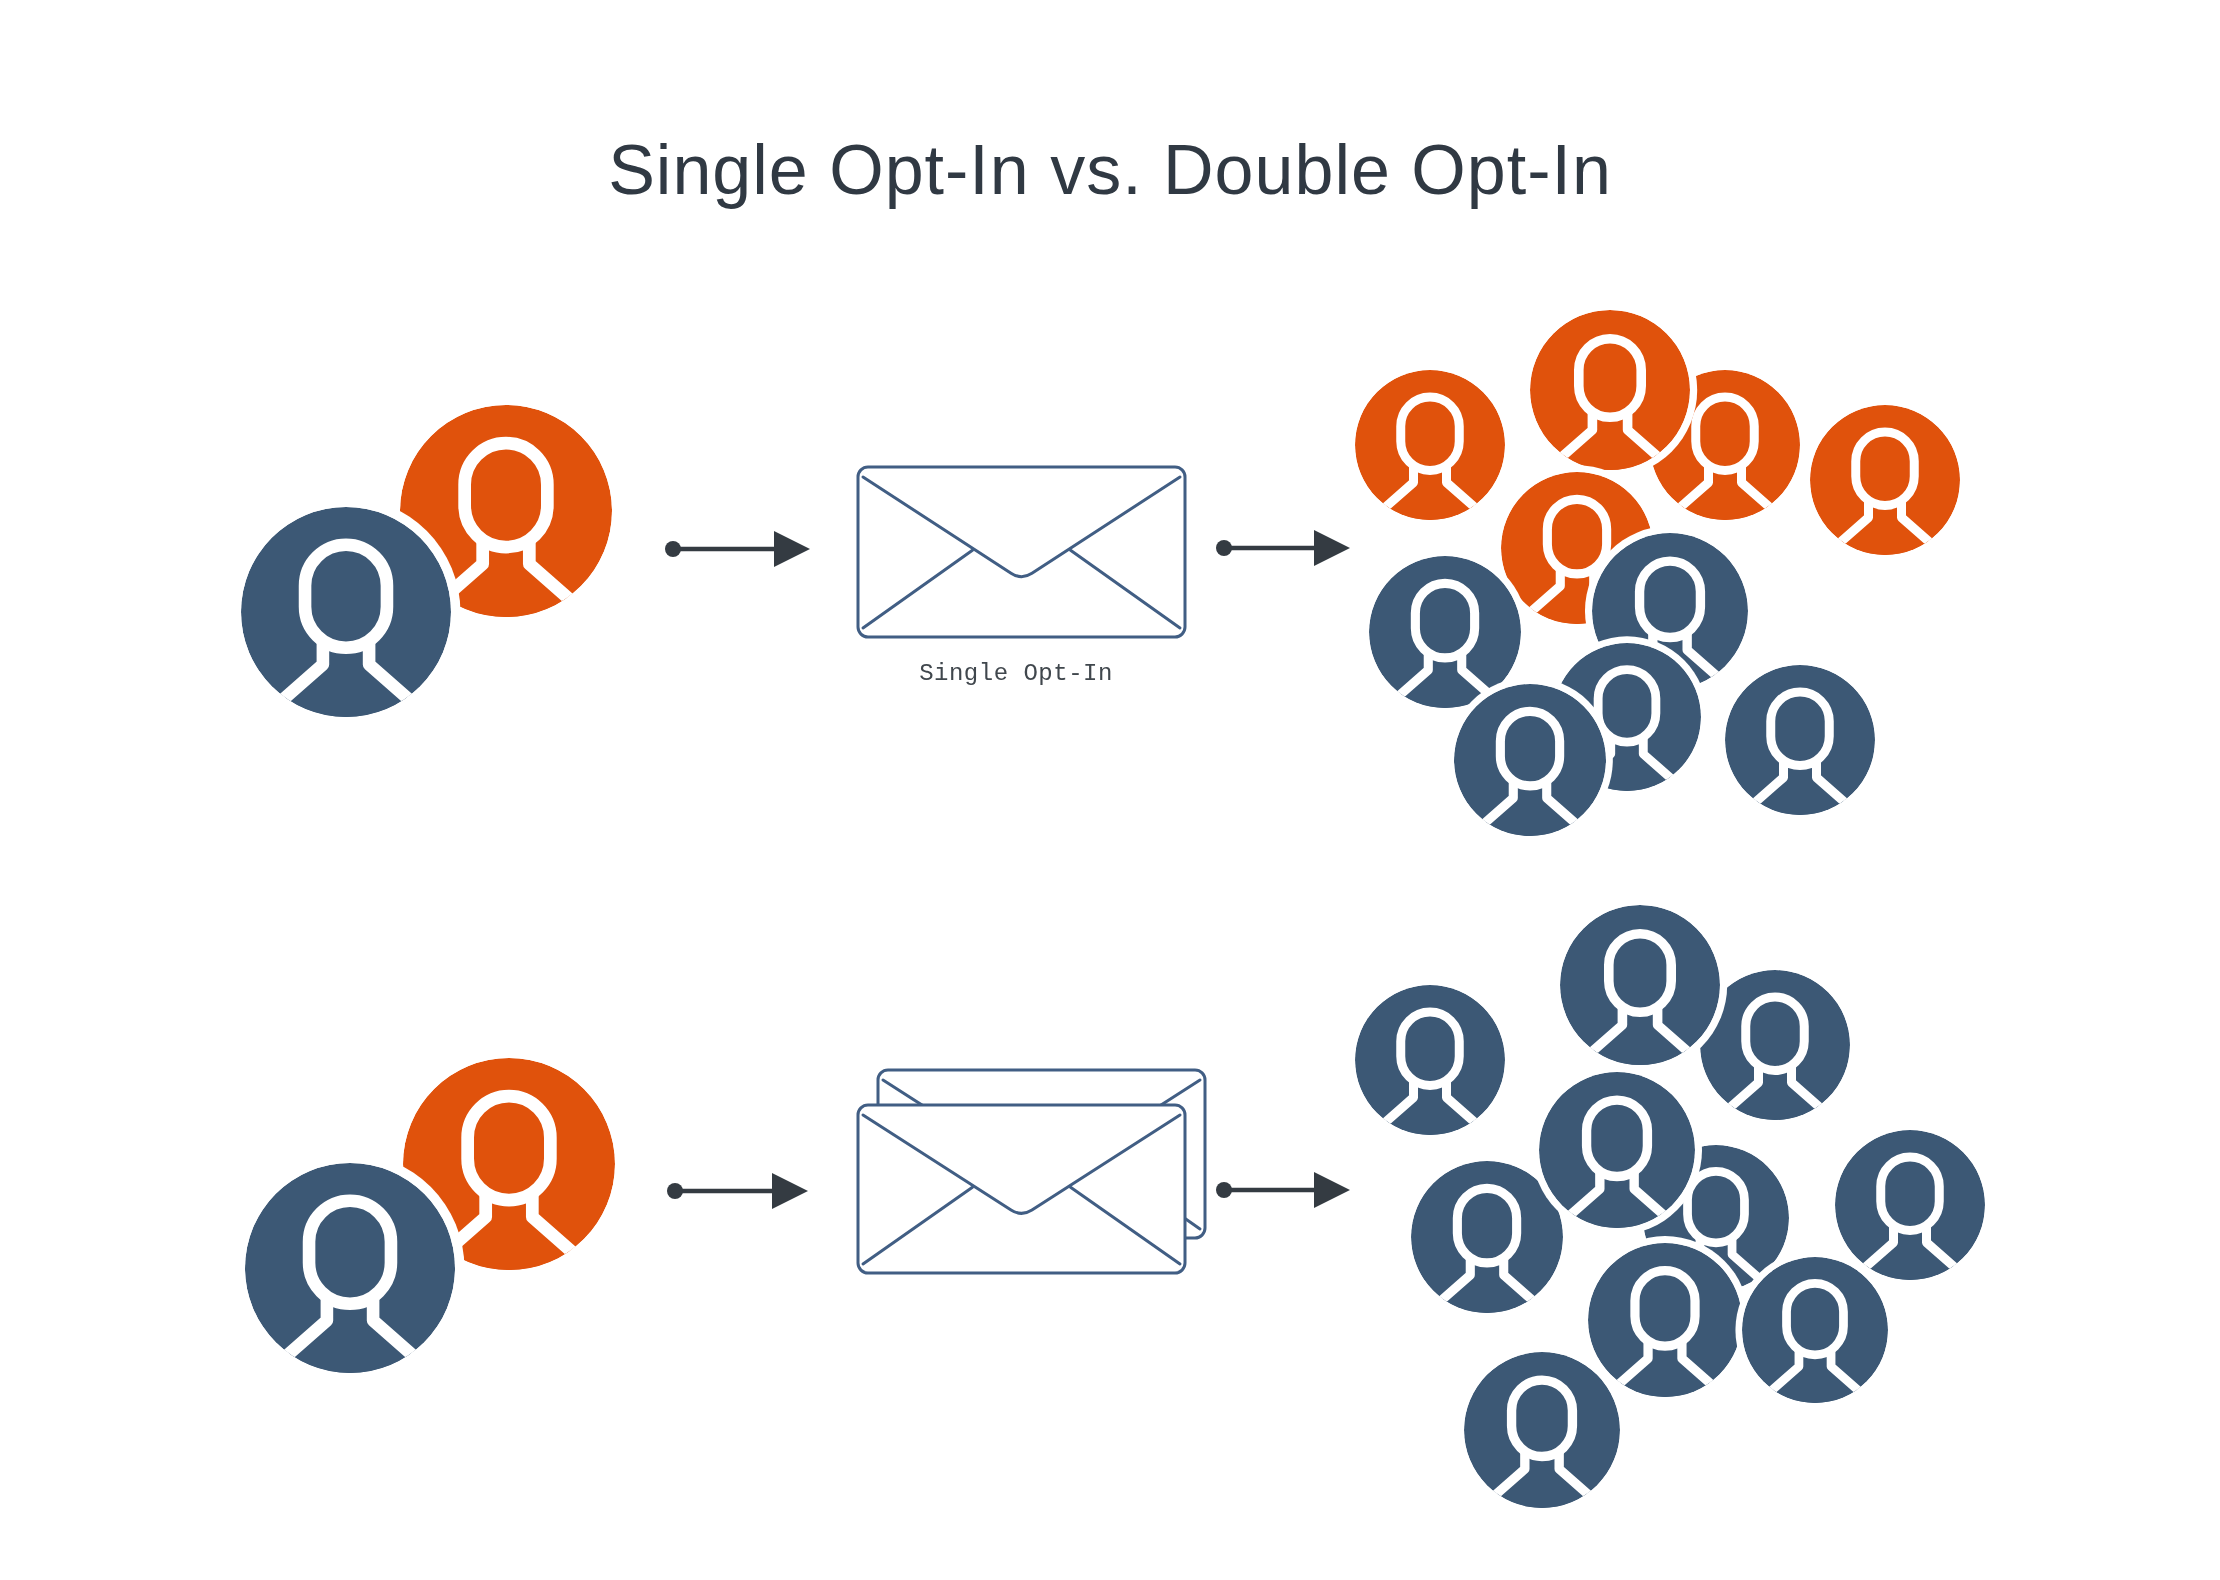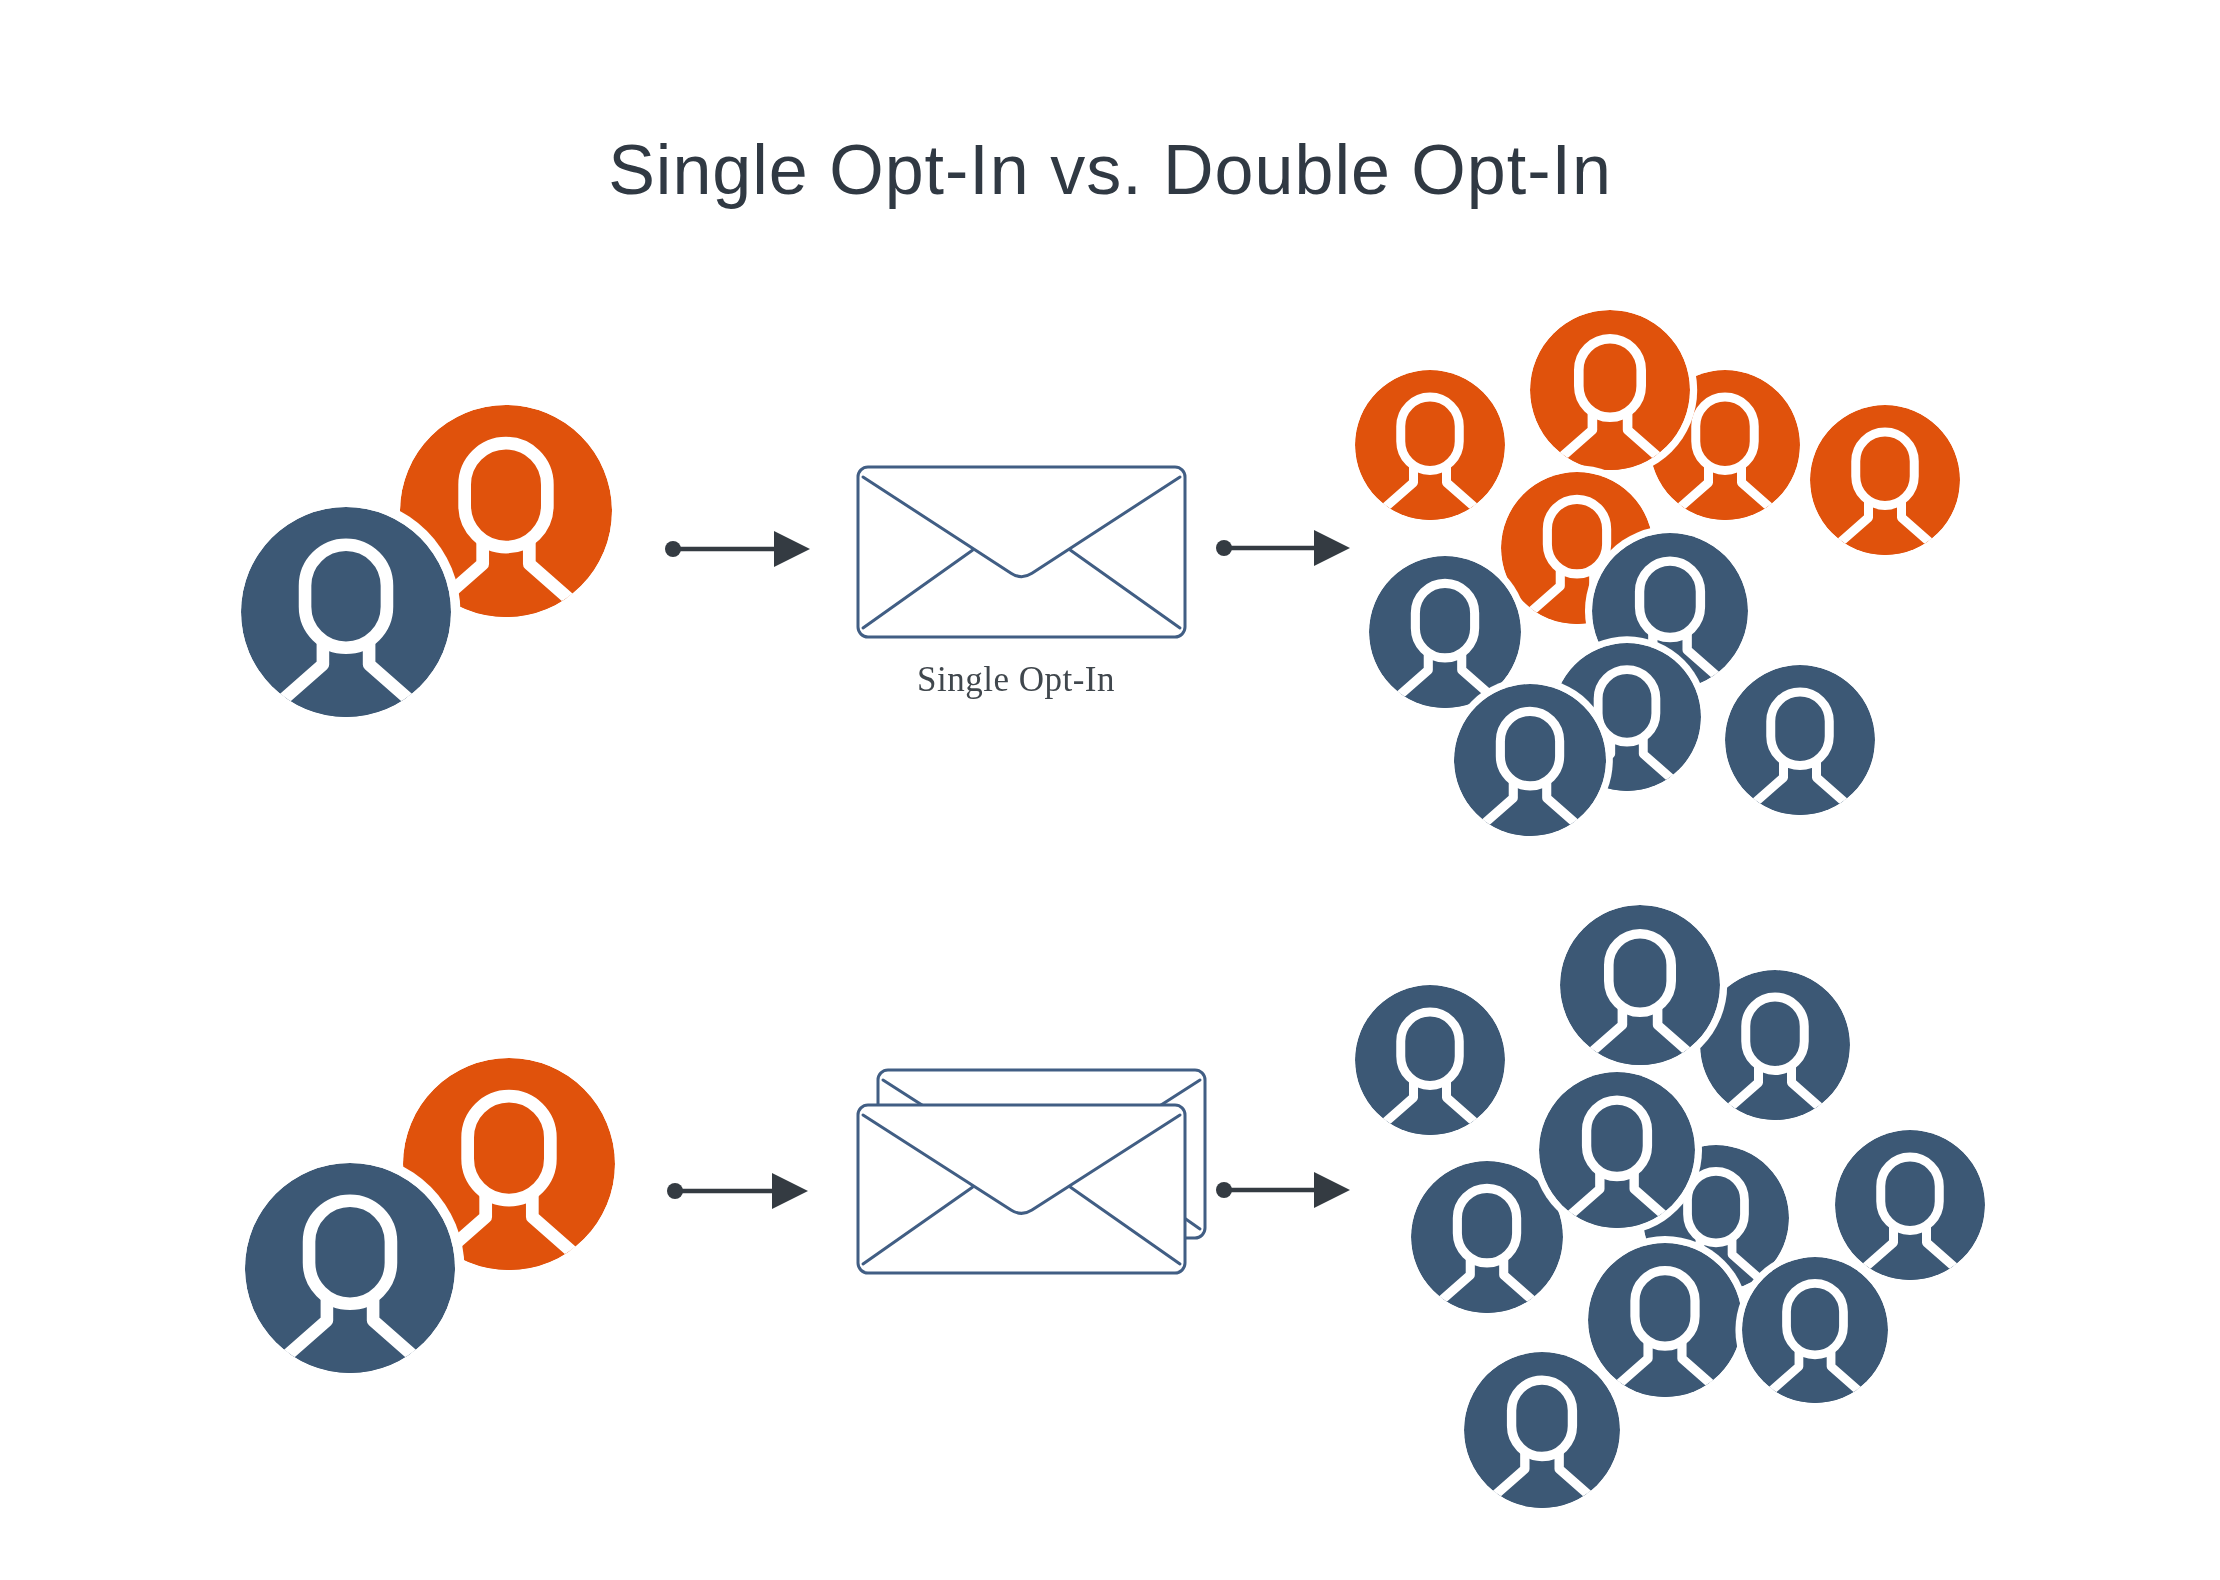--- a/index.html
+++ b/index.html
@@ -33,25 +33,25 @@
     left: 0;
     top: 0;
     width: 2220px;
     height: 1580px;
   }
   .env-label {
     position: absolute;
     left: 816px;
     width: 400px;
     text-align: center;
-    font-size: 35px;
+    font-size: 24px;
     font-weight: 400;
     letter-spacing: 0.5px;
     color: #40474D;
-    font-family: Liberation Serif, serif;
+    font-family: Liberation Mono, monospace;
   }
   .env-label.row-single { top: 660px; }
   .env-label.row-double { top: 1308px; }
 </style>
 </head>
 <body>
 
 <div class="page">
   <h1 class="title">Single Opt-In vs. Double Opt-In</h1>
 

